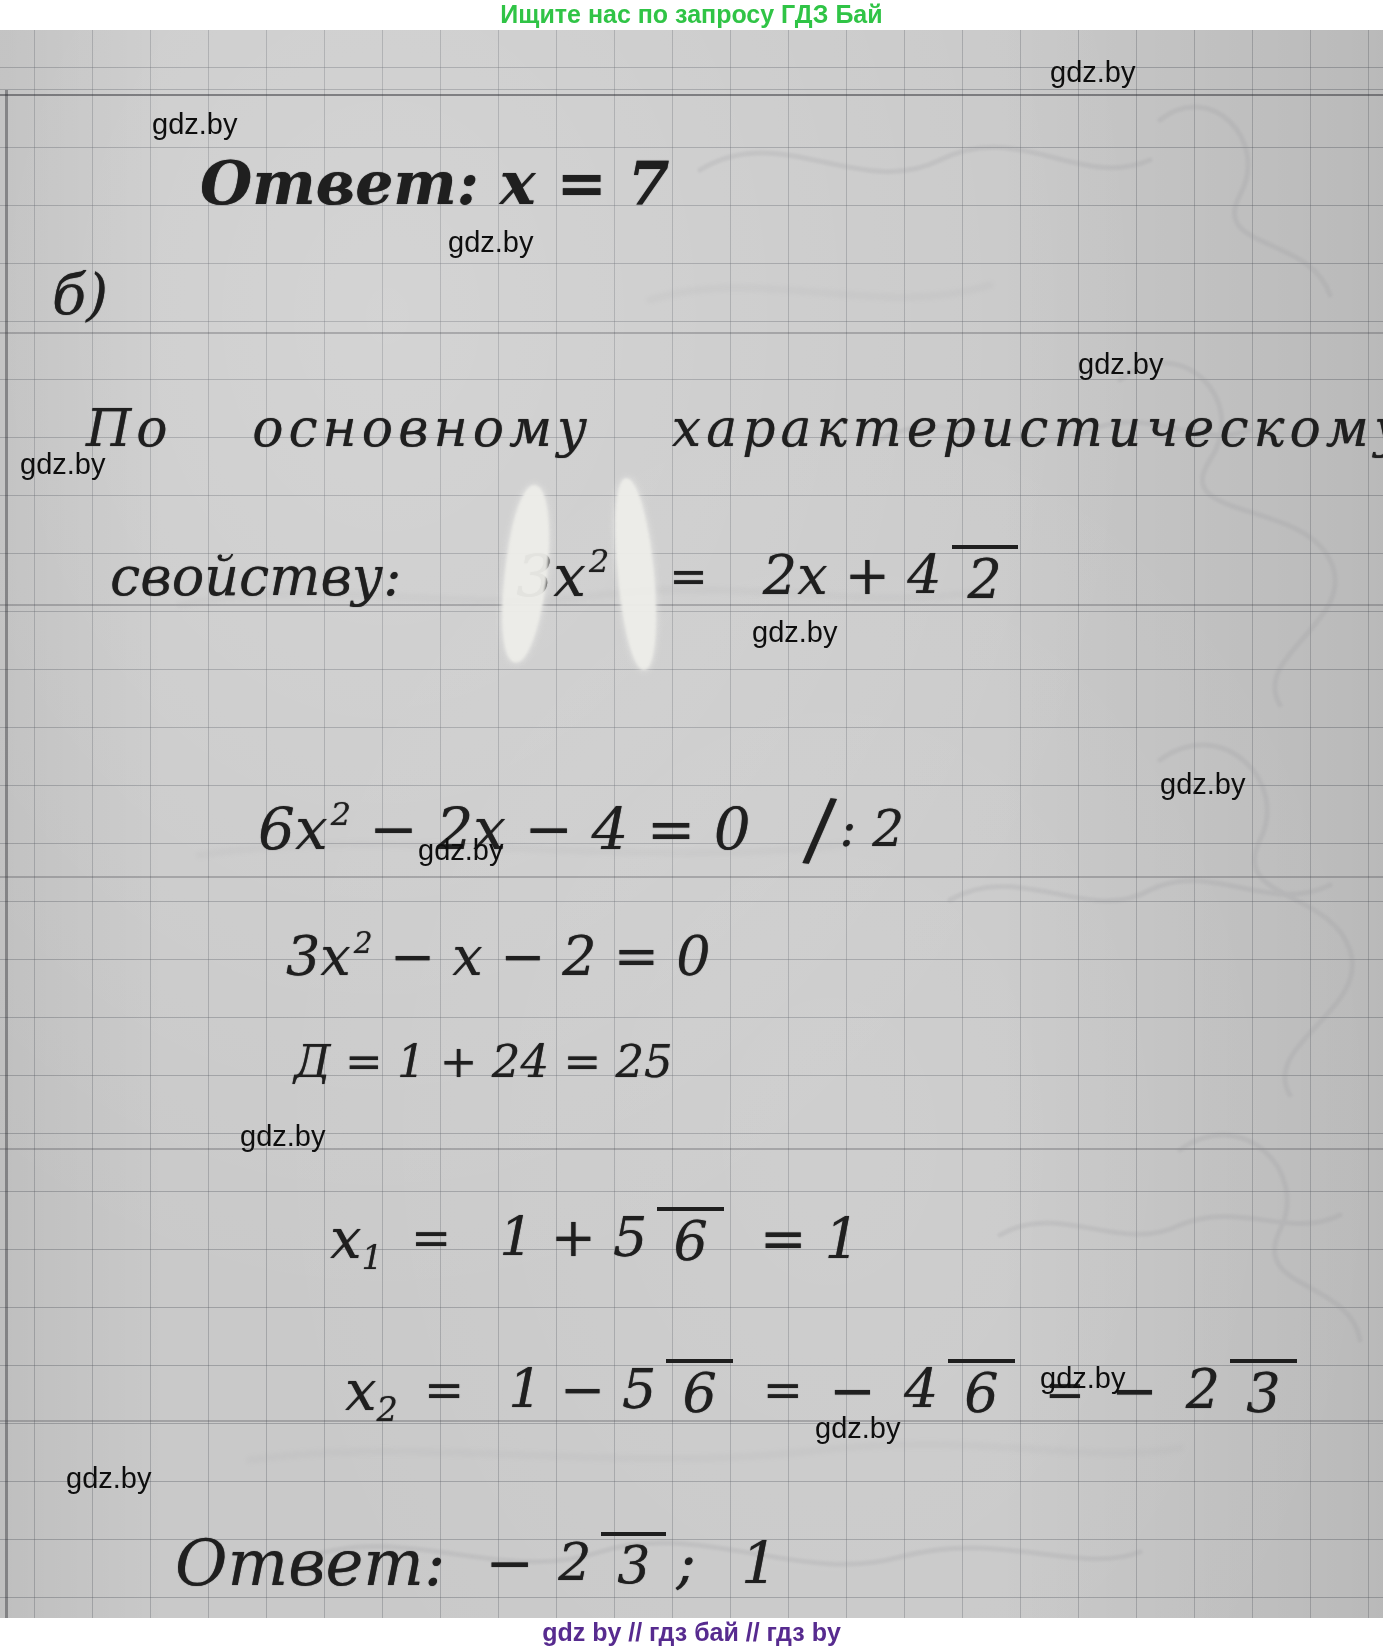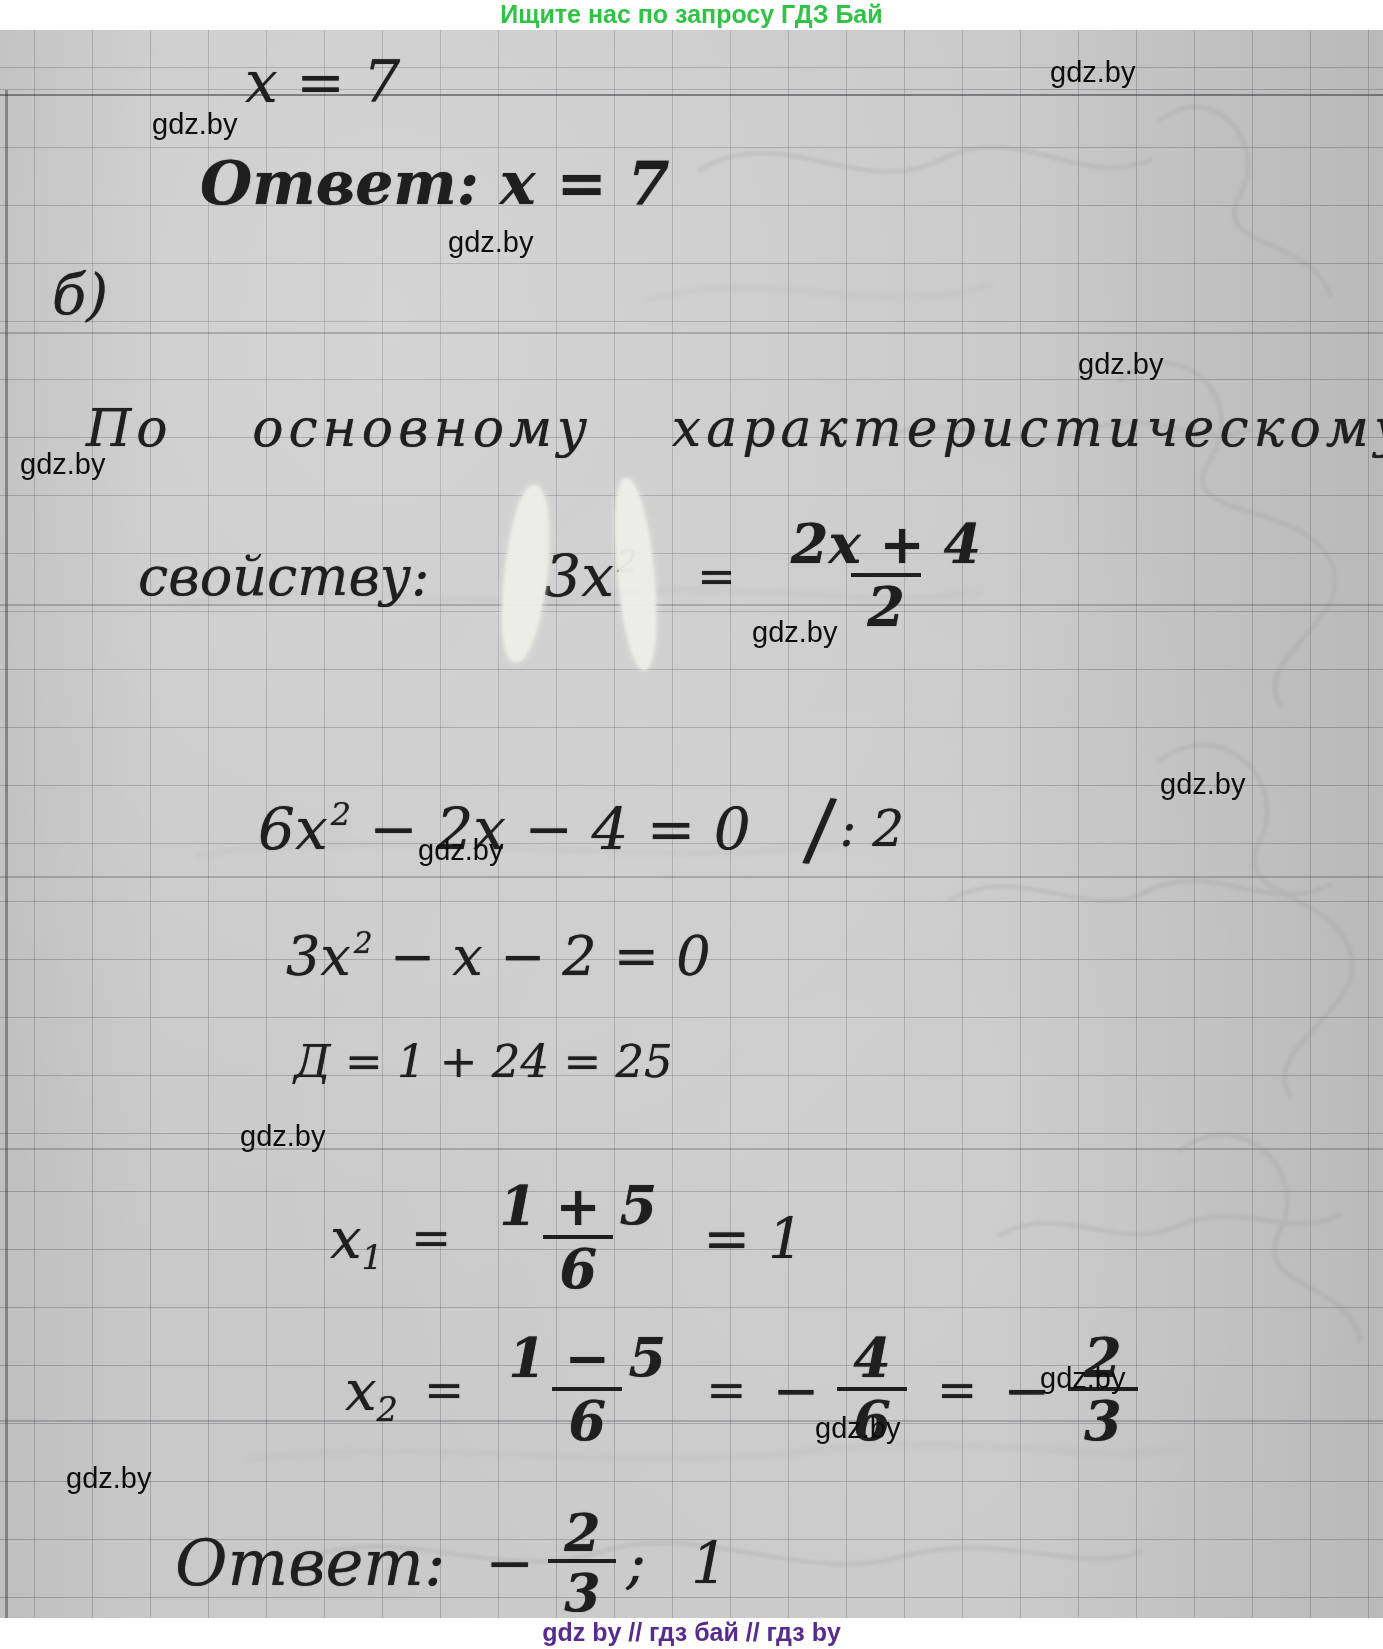--- a/index.html
+++ b/index.html
@@ -25,21 +25,21 @@
   .edge-v{position:absolute;left:5px;top:60px;width:3px;height:1528px;background:rgba(40,40,46,0.40);filter:blur(0.4px);}
   .rule-h{position:absolute;left:0;width:1383px;height:2px;background:rgba(60,60,68,0.28);}
   .rule-h.strong{background:rgba(45,45,52,0.50);}
 
   
   .hw,.hw-row{position:absolute;color:var(--ink);font-family:"DejaVu Serif",serif;font-style:italic;
     white-space:nowrap;text-shadow:0 0 1px rgba(25,25,25,0.75);z-index:10;}
   .hw-row{display:flex;align-items:center;}
   .sup{font-size:0.55em;position:relative;top:-0.75em;margin-left:3px;}
   .sbs{font-size:0.6em;position:relative;top:0.35em;}
-  .frac{display:inline-flex;flex-direction:column;align-items:center;line-height:1.02;font-weight:bold;}
+  .frac{display:inline-flex;flex-direction:row;align-items:center;line-height:1.02;}
   .frac .num{padding:0 10px;}
   .frac .den{border-top:4px solid var(--ink);padding:3px 16px 0;}
   .slashnote{display:inline-flex;align-items:center;margin-left:55px;}
   .slashnote .sl{font-size:82px;font-style:normal;transform:rotate(6deg);line-height:0.9;}
   .slashnote .lab{font-size:50px;margin-left:6px;}
 
   
   .wm{position:absolute;font-family:"Liberation Sans",sans-serif;font-size:29px;color:var(--watermark-ink);
       z-index:20;white-space:nowrap;}
 
@@ -82,31 +82,30 @@
         <path d="M300,1560 C400,1520 500,1585 600,1552 C700,1520 800,1585 900,1557 C1000,1530 1080,1575 1140,1552"></path>
       </g>
       <g fill="none" stroke="#97979b" stroke-width="7" opacity="0.16" stroke-linecap="round" filter="blur(2px)">
         <path d="M180,605 C320,575 460,615 600,595 C740,578 860,610 980,592"></path>
         <path d="M200,855 C400,825 620,870 840,845"></path>
         <path d="M250,1460 C420,1435 620,1475 820,1450 C980,1432 1090,1465 1180,1448"></path>
         <path d="M650,300 C760,265 880,320 990,285"></path>
       </g>
     </svg>
 
-    <div class="hw" style="left:245px;top:18px;font-size:58px;">x = 7</div>
 
     <div class="hw" style="left:200px;top:118px;font-size:60px;font-weight:bold;">Ответ: x = 7</div>
 
     <div class="hw-row" style="left:52px;top:232px;font-size:56px;">
       <span>б)</span>
     </div>
 
     <div class="hw" style="left:86px;top:368px;font-size:52px;letter-spacing:5px;word-spacing:58px;">По основному характеристическому</div>
 
-    <div class="hw-row" style="left:110px;top:458px;height:176px;margin-left:28px;">
+    <div class="hw-row" style="left:110px;top:458px;height:176px;">
       <span style="font-size:54px;">свойству:</span>
       <span style="font-size:58px;margin-left:115px;"><span>3x</span><span class="sup">2</span></span>
       <span style="font-size:46px;margin-left:60px;">=</span>
       <span class="frac" style="font-size:54px;margin-left:45px;">
         <span class="num">2x + 4</span>
         <span class="den">2</span>
       </span>
     </div>
 
     <div class="whiteout" style="left:505px;top:455px;width:42px;height:178px;transform:rotate(7deg);"></div>

